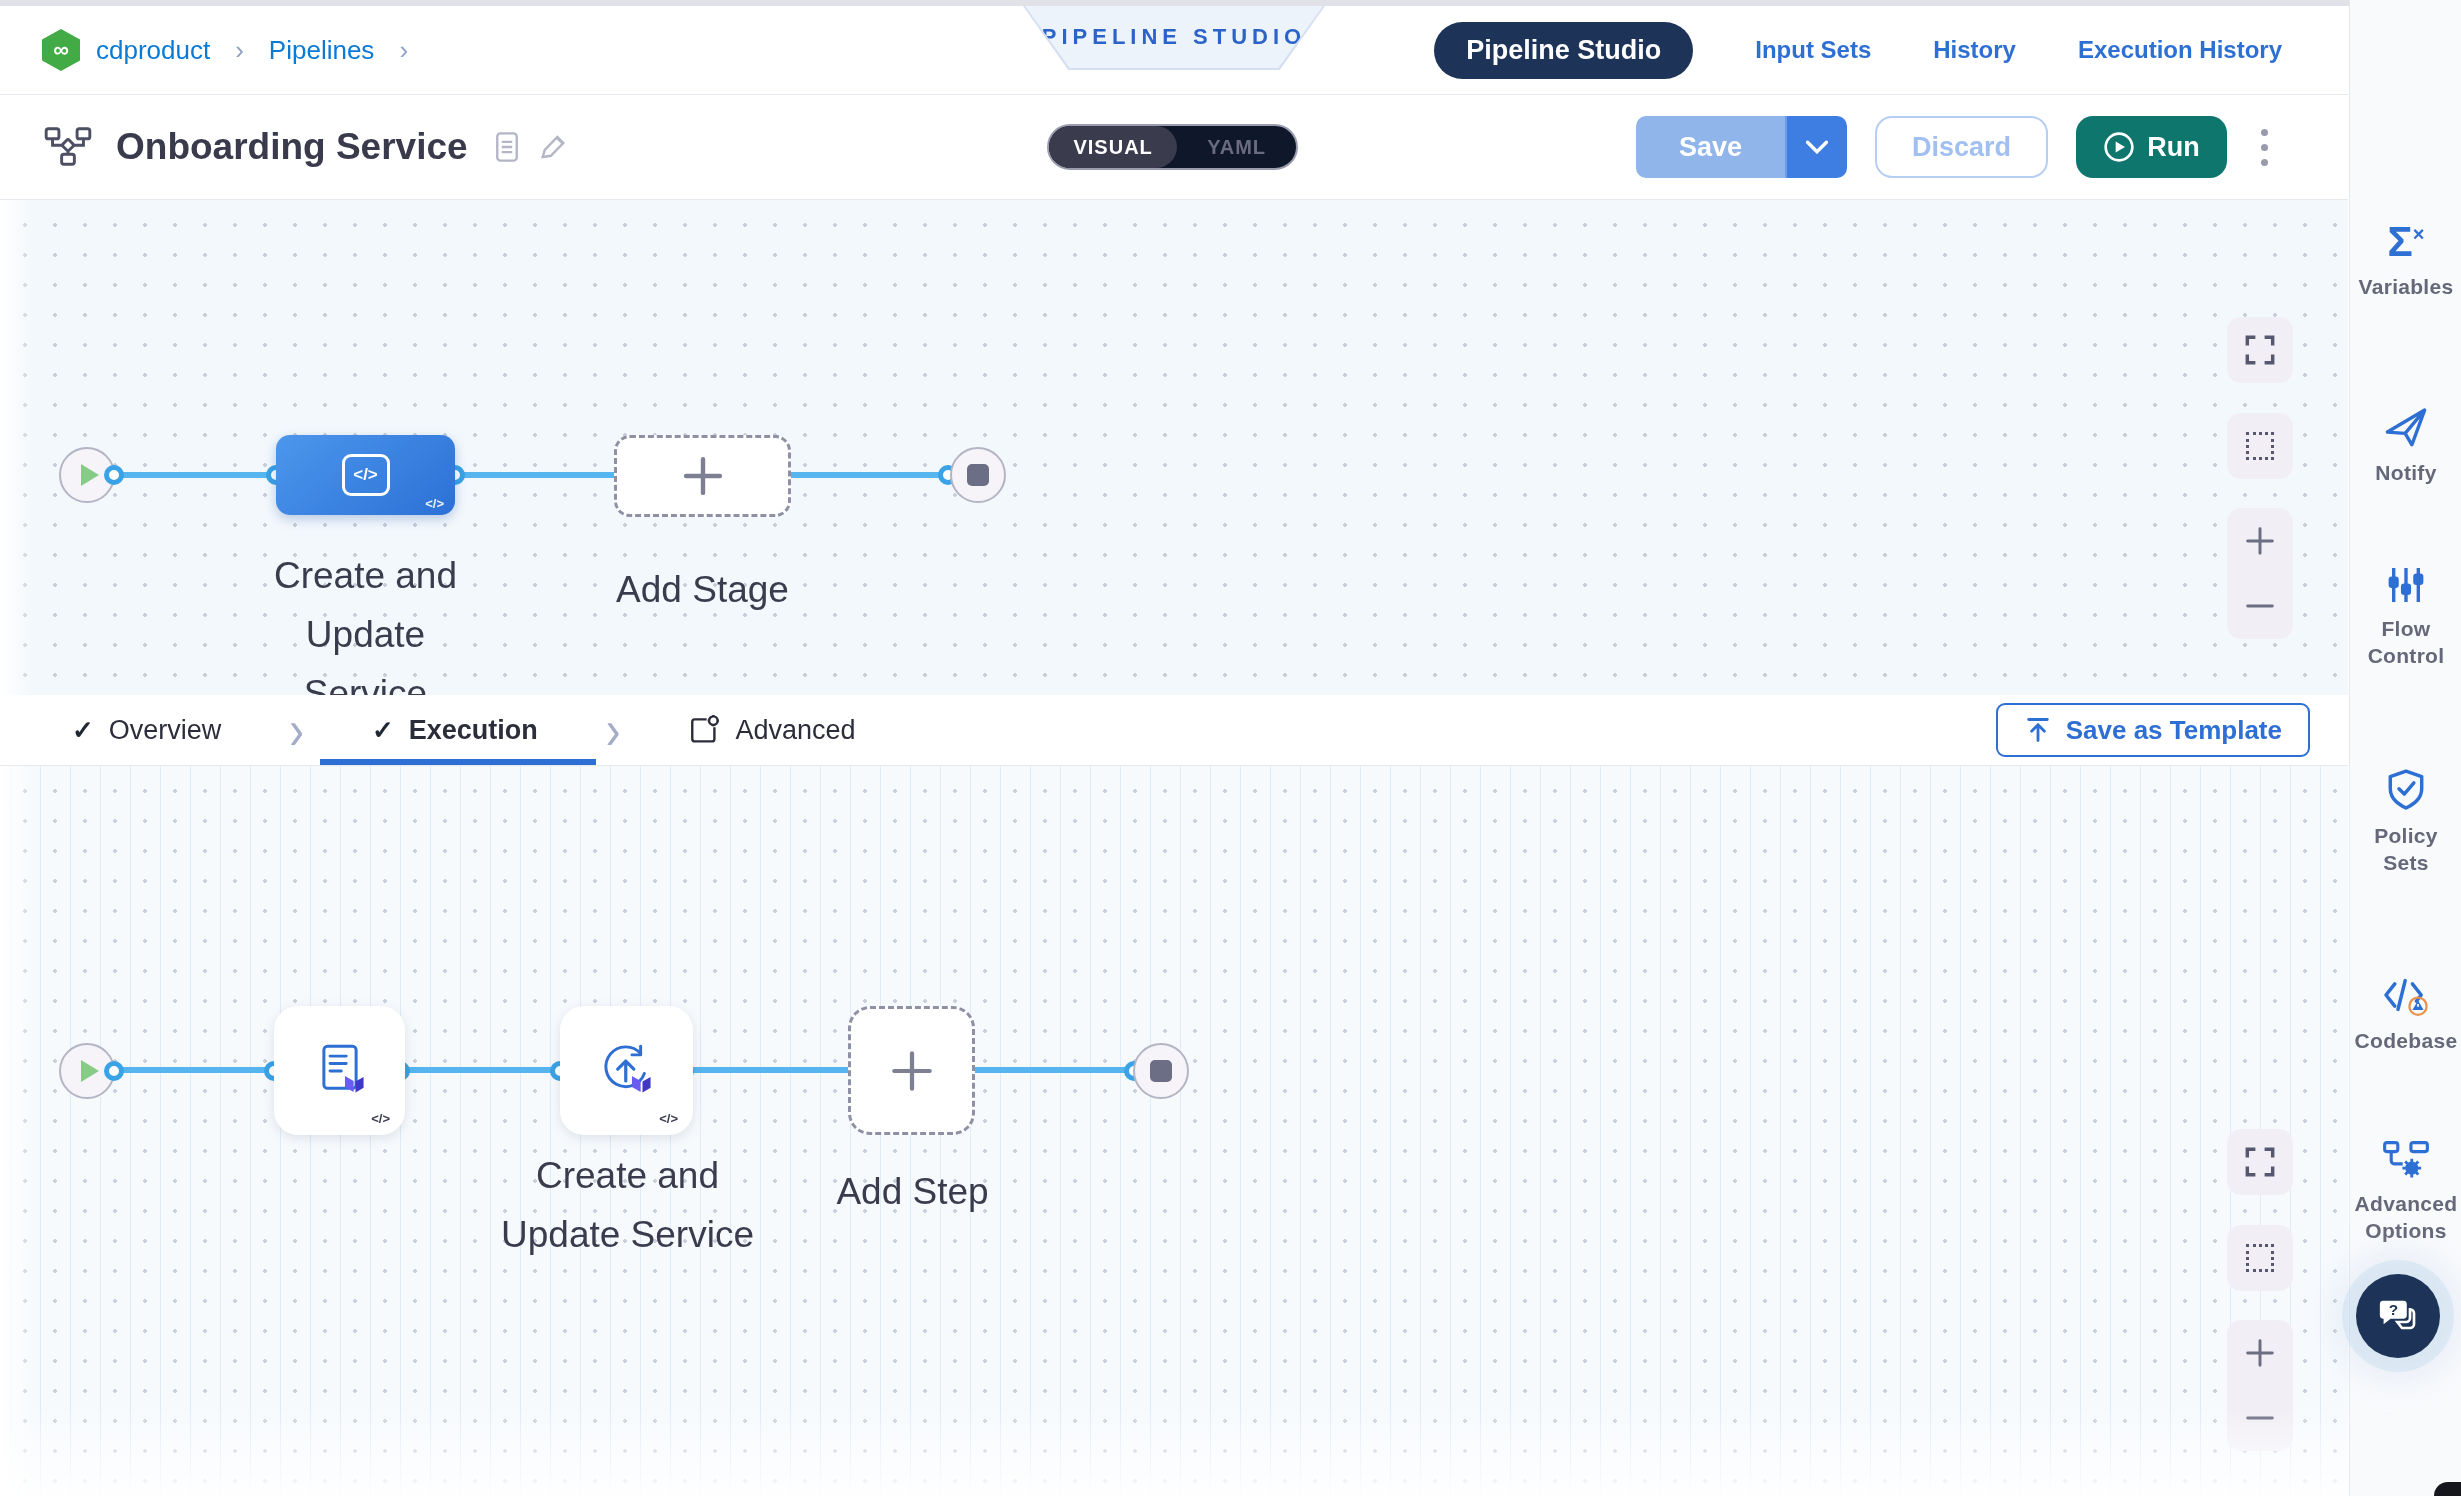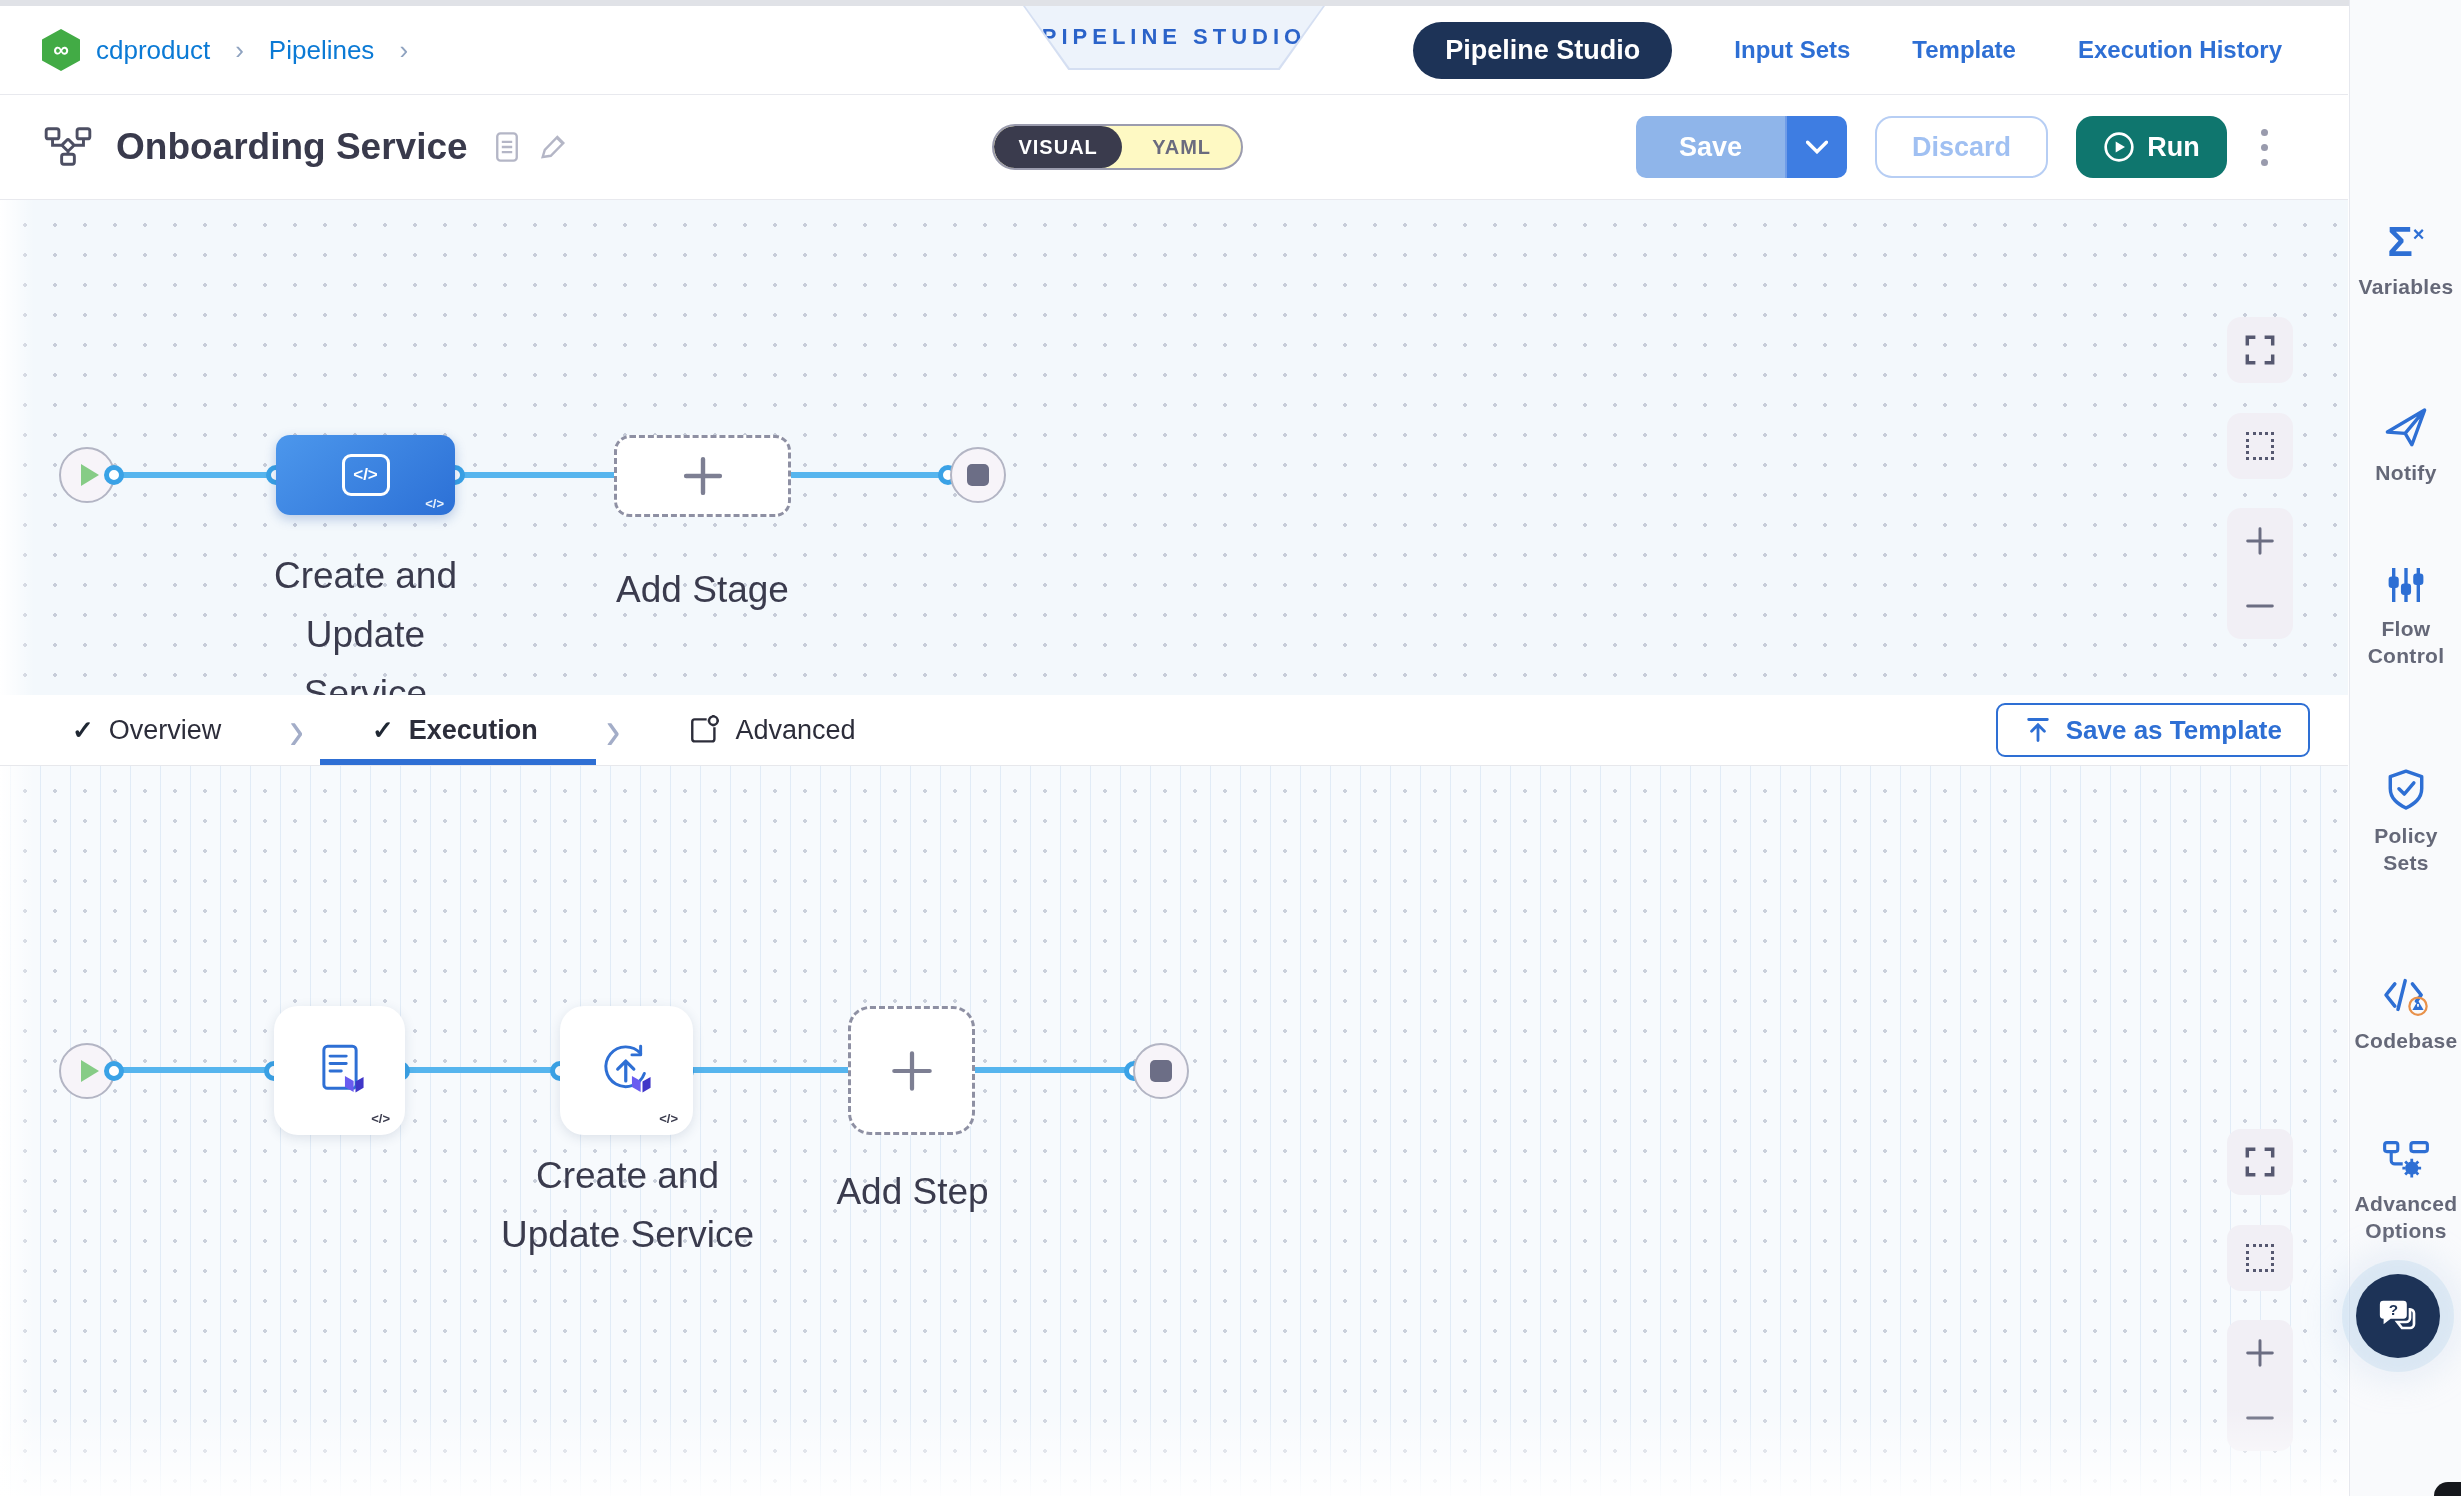--- a/index.html
+++ b/index.html
@@ -28,21 +28,21 @@
   .topnav { position:absolute; right:66px; top:0; height:100%; display:flex; align-items:center; gap:62px; }
   .nav-pill { background:#1d3357; color:#fff; font-size:27px; font-weight:bold; padding:13px 32px; border-radius:994px; cursor:pointer; }
   .nav-link { color:#2e6fd4; font-size:24px; font-weight:bold; cursor:pointer; }
 
   
   .row-title { position:relative; height:105px; background:#fff; border-bottom:1px solid #e8e9ee; display:flex; align-items:center; padding-left:44px; }
   .pipe-icon svg { display:block; }
   .page-title { font-size:37px; font-weight:bold; color:#393a4c; margin:0 10px 0 24px; }
   .title-mini { margin-left:16px; display:flex; align-items:center; cursor:pointer; }
 
-  .toggle { position:absolute; left:992px; top:50%; transform:translateY(-50%); width:251px; height:46px; border:2px solid #9b9cae; border-radius:994px; background:#fef9c3; display:flex; overflow:hidden; }
+  .toggle { position:absolute; left:1047px; top:50%; transform:translateY(-50%); width:251px; height:46px; border:2px solid #9b9cae; border-radius:994px; background:#0f172a; display:flex; overflow:hidden; }
   .seg { flex:1; display:flex; align-items:center; justify-content:center; font-size:20px; font-weight:bold; letter-spacing:1px; cursor:pointer; }
   .seg-visual { background:#3a3b4d; color:#fff; border-radius:994px; flex:1.08; }
   .seg-yaml { color:#6a6b7e; }
 
   .actions { position:absolute; right:74px; top:50%; transform:translateY(-50%); display:flex; align-items:center; gap:28px; }
   .btn { display:flex; align-items:center; justify-content:center; font-size:27px; font-weight:bold; border-radius:17px; cursor:pointer; }
   .save-group { display:flex; }
   .btn-save { width:149px; height:62px; background:#8fb5ea; color:#fff; border-radius:10px 0 0 10px; }
   .btn-caret { width:62px; height:62px; background:#3e7de2; border-radius:0 10px 10px 0; border-left:2px solid #6f9ce8; display:flex; align-items:center; justify-content:center; cursor:pointer; }
   .btn-discard { width:173px; height:62px; background:#fff; border:2px solid #b7cef4; color:#a0c0f2; }
@@ -128,21 +128,21 @@
         <span class="crumb-sep">›</span>
       </div>
       <div class="banner-wrap">
         <div class="banner-in">
             <span>PIPELINE STUDIO</span>
           </div>
       </div>
       <div class="topnav">
         <div class="nav-pill">Pipeline Studio</div>
         <div class="nav-link">Input Sets</div>
-        <div class="nav-link">Template</div>
+        <div class="nav-link">History</div>
         <div class="nav-link">Execution History</div>
       </div>
     </div>
 
     <div class="row-title">
       <span class="pipe-icon">
         <svg width="48" height="40" viewBox="0 0 26 22" fill="none" stroke="#4d4f63" stroke-width="1.6">
           <rect x="1" y="1" width="7" height="5.5" rx="1.2"></rect>
           <rect x="18" y="1" width="7" height="5.5" rx="1.2"></rect>
           <rect x="9.5" y="15" width="7" height="5.5" rx="1.2"></rect>

